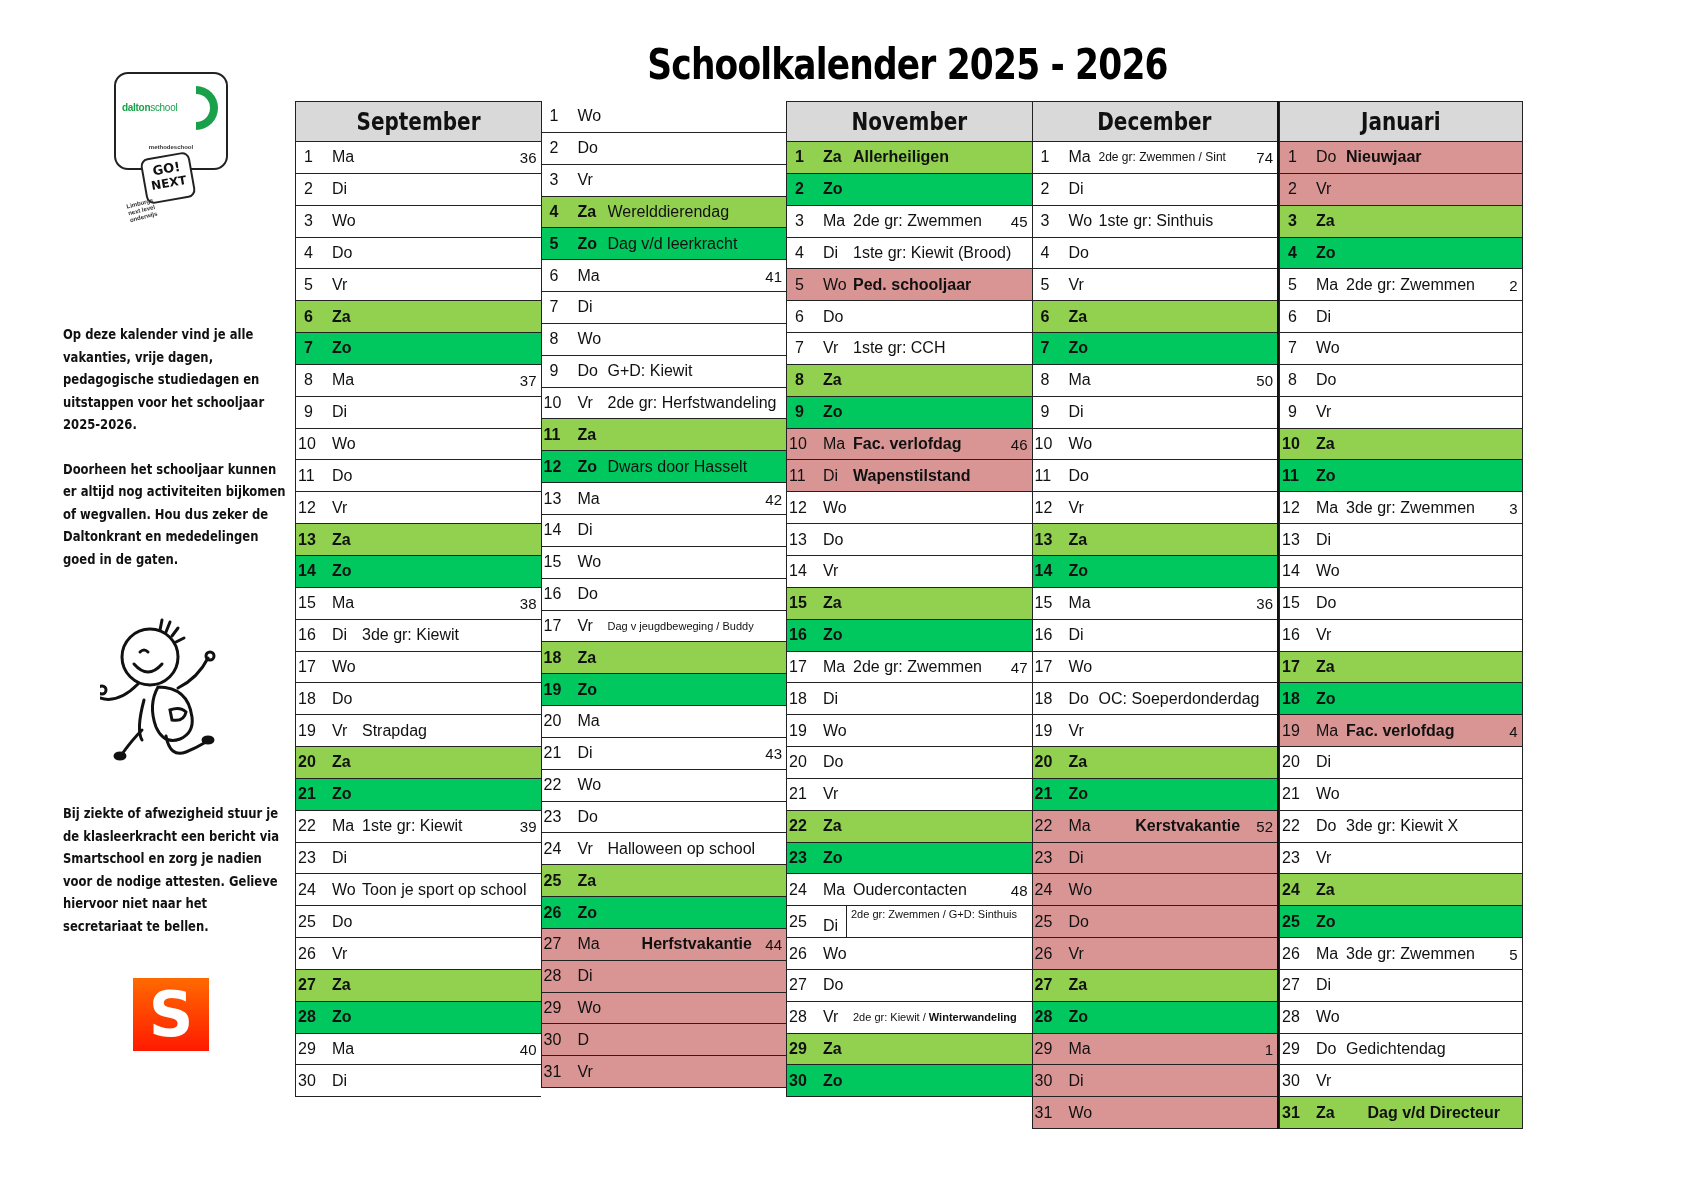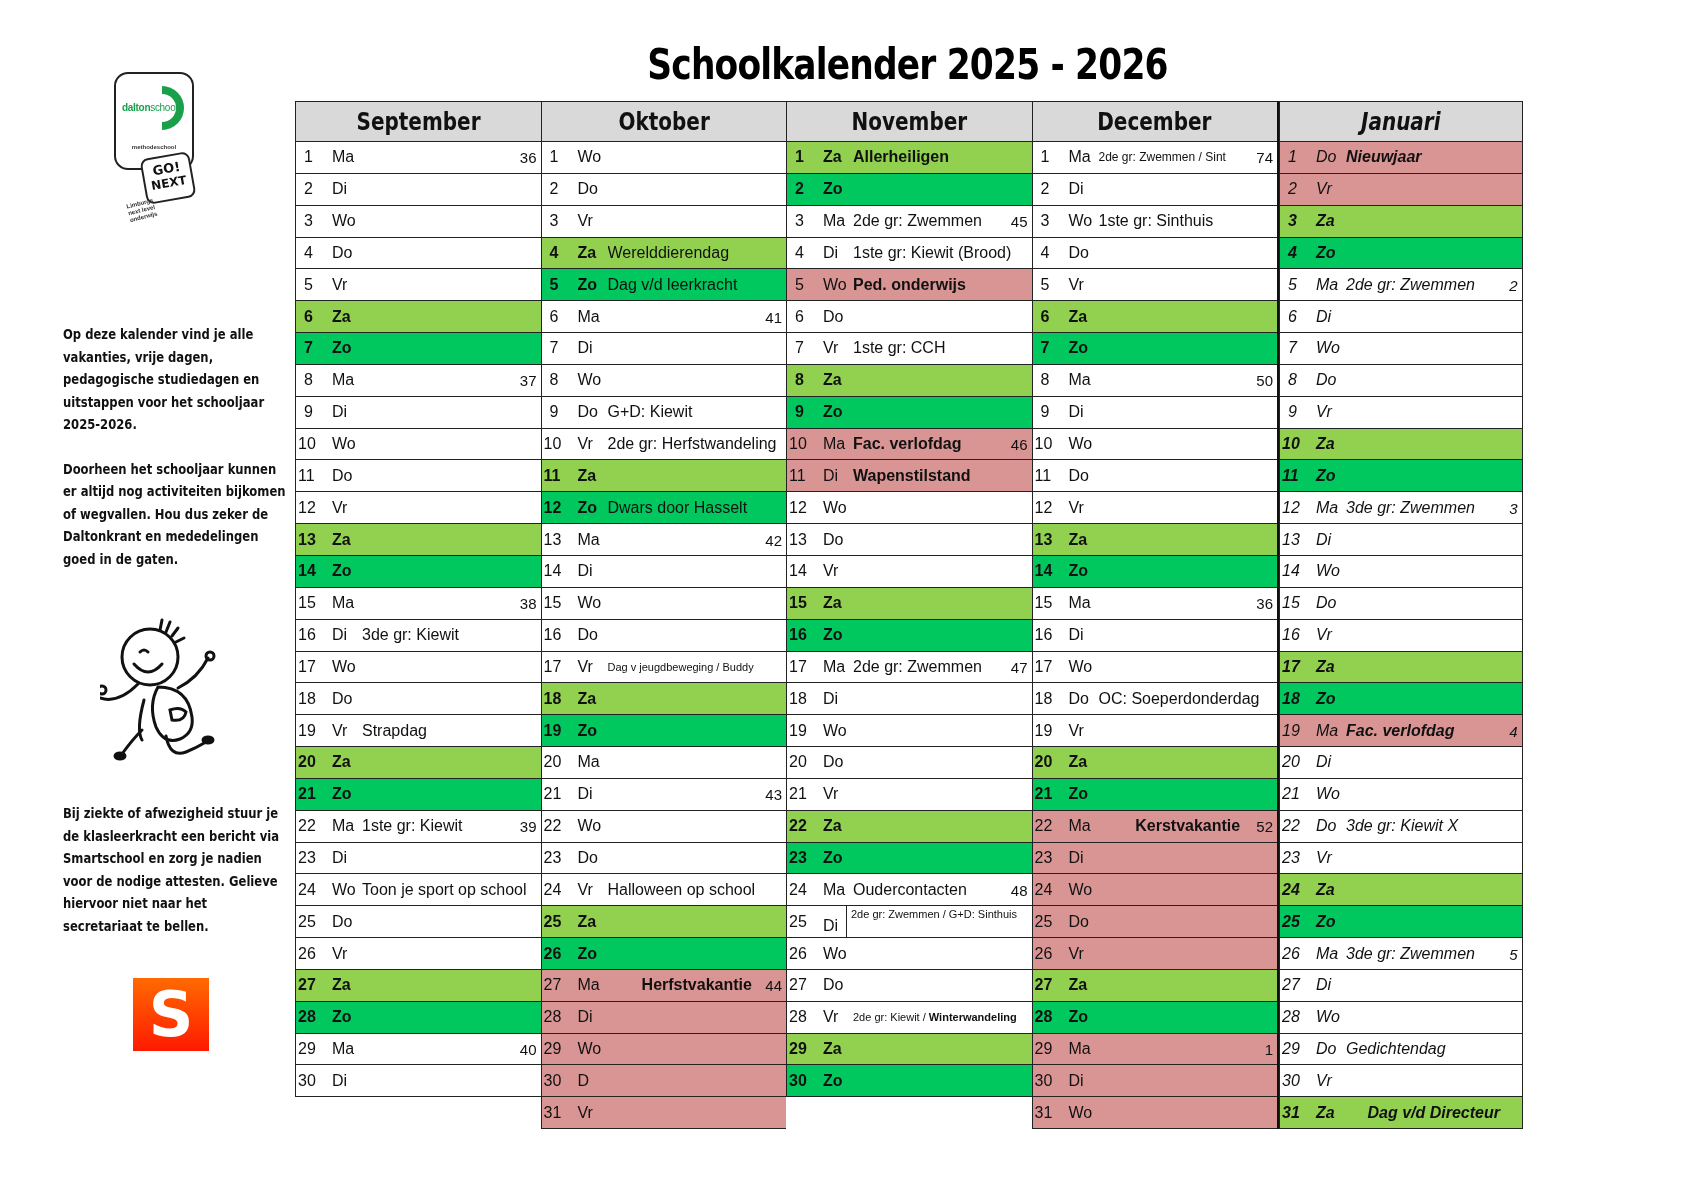--- a/index.html
+++ b/index.html
@@ -1,34 +1,34 @@
 <!DOCTYPE html>
 <html><head>
 <meta charset="utf-8">
 <style>
   html, body { margin:0; padding:0; background:#ffffff; }
   body { width:1684px; height:1190px; position:relative; overflow:hidden; font-family:"Liberation Sans", sans-serif; color:#111; }
   .title { position:absolute; left:295px; width:1225px; top:40px; text-align:center; font-family:"DejaVu Sans", sans-serif; font-weight:bold; font-size:42px; letter-spacing:-1px; transform:scaleX(0.82); transform-origin:center; color:#000; }
-  .logo { position:absolute; left:114px; top:72px; width:80px; height:98px; border:2.5px solid #222; border-radius:14px; background:#fff; box-sizing:border-box; }
+  .logo { position:absolute; left:114px; top:72px; width:114px; height:98px; border:2.5px solid #222; border-radius:14px; background:#fff; box-sizing:border-box; }
   .logo .brand { position:absolute; left:6px; top:28px; font-size:10px; color:#1aa04b; font-weight:bold; letter-spacing:-0.3px; }
   .logo .brand span { font-weight:normal; }
   .logo .d-shape { position:absolute; right:8px; top:12px; width:22px; height:44px; border:8px solid #1aa04b; border-left:none; border-radius:0 24px 24px 0; box-sizing:border-box; }
   .logo .sub { position:absolute; left:0; right:0; top:70px; text-align:center; font-size:6px; font-weight:bold; color:#333; }
   .gonext { position:absolute; left:143px; top:155px; width:50px; height:46px; border:2.5px solid #222; border-radius:8px; background:#fff; transform:rotate(-10deg); box-sizing:border-box; text-align:center; font-family:"DejaVu Sans", sans-serif; font-weight:bold; line-height:15px; padding-top:4px; font-size:13px; }
   .gonext .next { font-size:12px; }
   .tagline { position:absolute; left:128px; top:200px; font-size:6px; line-height:7px; font-weight:bold; color:#333; transform:rotate(-14deg); }
   .info { position:absolute; left:63px; width:225px; font-family:"DejaVu Sans", sans-serif; font-weight:bold; font-size:14.5px; line-height:22.5px; transform:scaleX(0.8); transform-origin:left top; width:280px; color:#111; }
   .info p { margin:0; }
   .info p + p { margin-top:22px; }
   .kid { position:absolute; left:100px; top:612px; width:130px; height:150px; }
   .smart { position:absolute; left:133px; top:978px; width:76px; height:73px; background:linear-gradient(#ff6a00,#ff1a00); display:flex; align-items:center; justify-content:center; color:#fff; font-family:"DejaVu Sans", sans-serif; font-weight:bold; font-size:62px; line-height:1; }
   .cal { position:absolute; left:295px; top:101px; display:flex; }
   .col { width:245.5px; box-sizing:border-box; }
   .col + .col { margin-left:0; }
-  .col.thick-left { border-left:2px solid #111;font-style:italic; }
+  .col.thick-left { border-left:2px solid #111; }
   .mhead { height:41px; background:#d9d9d9; border:1.5px solid #222; border-right:none; box-sizing:border-box; display:flex; align-items:center; justify-content:center; font-family:"DejaVu Sans", sans-serif; font-weight:bold; font-size:25px; }
   .col:last-child .mhead { border-right:1.5px solid #222; }
   .mhead span { display:inline-block; transform:scaleX(0.8); }
   .row { height:31.85px; box-sizing:border-box; border-left:1.5px solid #222; border-bottom:1.5px solid #222; display:flex; align-items:center; position:relative; font-size:16px; white-space:nowrap; background:#fff; }
   .col:last-child .row { border-right:1.5px solid #222; }
   .col.nov .row:last-child, .col.sep .row:last-child { }
   .row .num { width:22px; padding-left:8px; }
   .row .num.wide { padding-left:2px; width:28px; }
   .row .dow { width:30px; padding-left:6px; }
   .row .evt { flex:1; overflow:hidden; }
@@ -250,23 +250,20 @@
         <span class="evt"></span>
         <span class="wk">40</span>
       </div>
       <div class="row">
         <span class="num wide">30</span>
         <span class="dow">Di</span>
         <span class="evt"></span>
       </div>
     </div>
     <div class="col okt">
-      <div class="mhead">
-        <span>Oktober</span>
-      </div>
       <div class="row">
         <span class="num">1</span>
         <span class="dow">Wo</span>
         <span class="evt"></span>
       </div>
       <div class="row">
         <span class="num">2</span>
         <span class="dow">Do</span>
         <span class="evt"></span>
       </div>
@@ -441,21 +438,21 @@
         <span class="wk">45</span>
       </div>
       <div class="row">
         <span class="num">4</span>
         <span class="dow">Di</span>
         <span class="evt"><span>1ste gr: Kiewit (Brood)</span></span>
       </div>
       <div class="row off">
         <span class="num">5</span>
         <span class="dow">Wo</span>
-        <span class="evt bold"><span>Ped. onderwijs</span></span>
+        <span class="evt bold"><span>Ped. schooljaar</span></span>
       </div>
       <div class="row">
         <span class="num">6</span>
         <span class="dow">Do</span>
         <span class="evt"></span>
       </div>
       <div class="row">
         <span class="num">7</span>
         <span class="dow">Vr</span>
         <span class="evt"><span>1ste gr: CCH</span></span>

